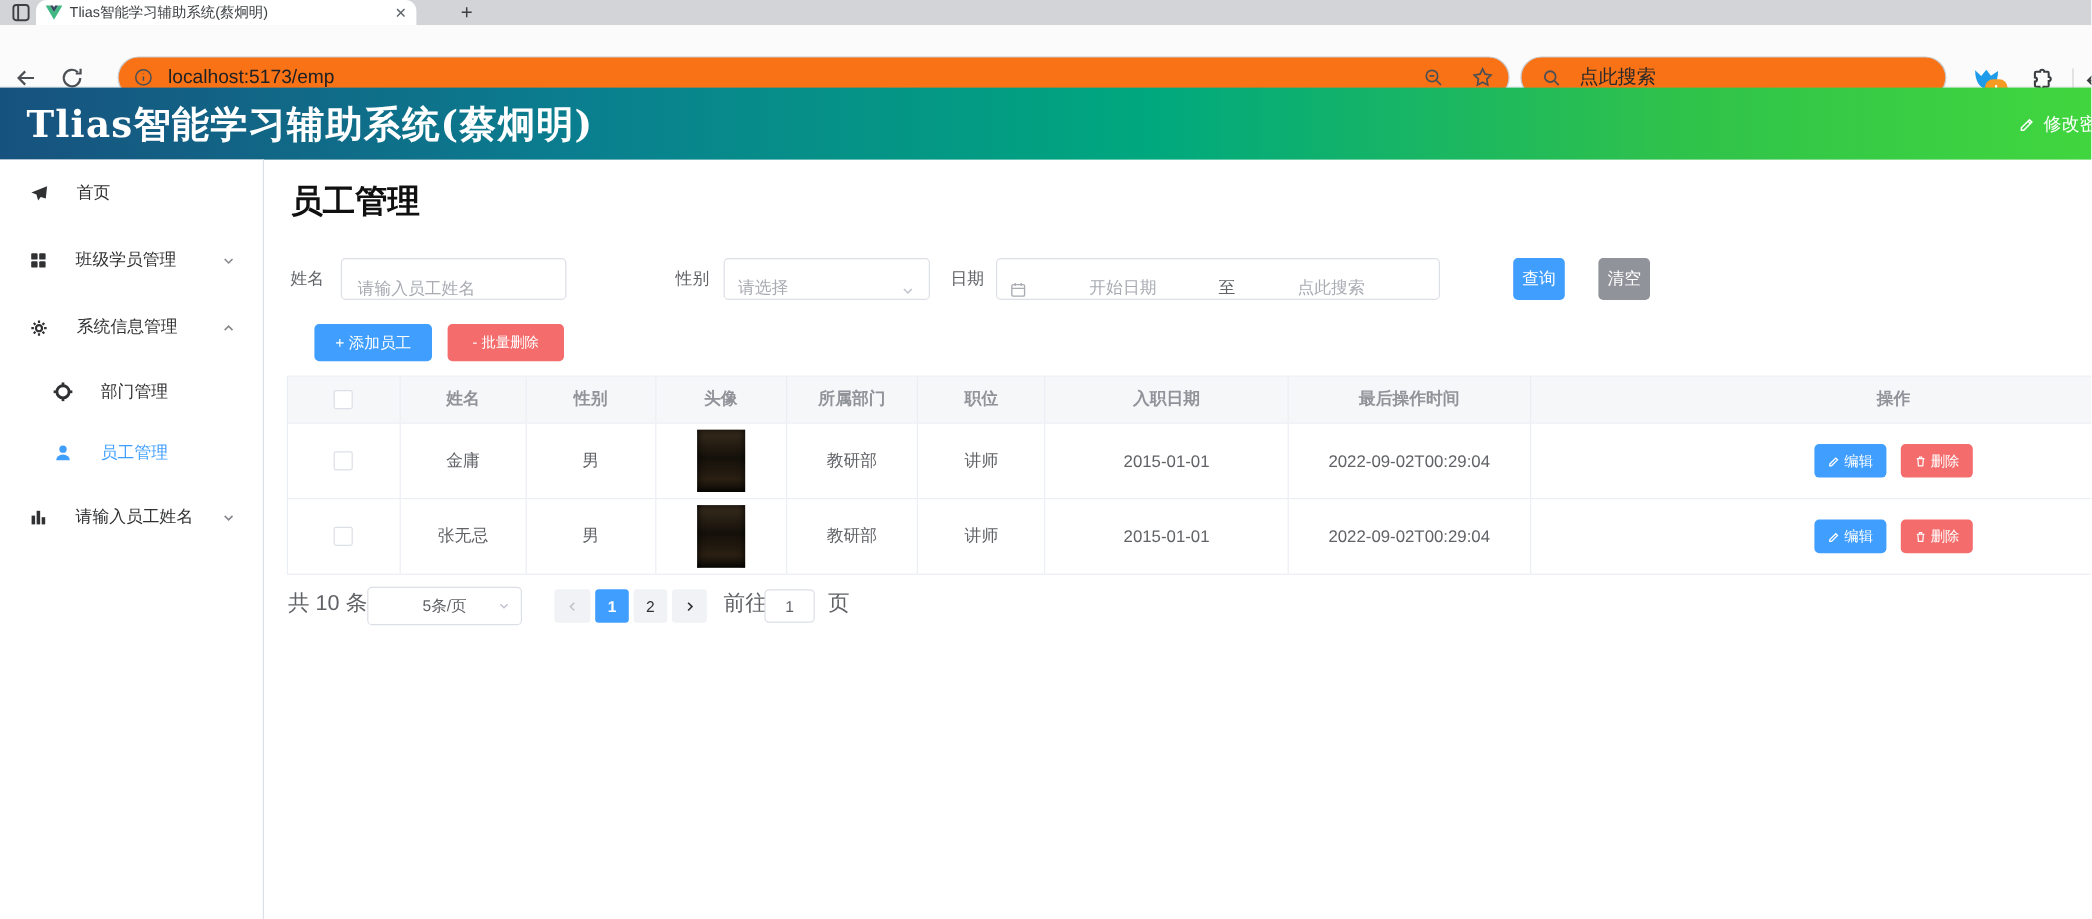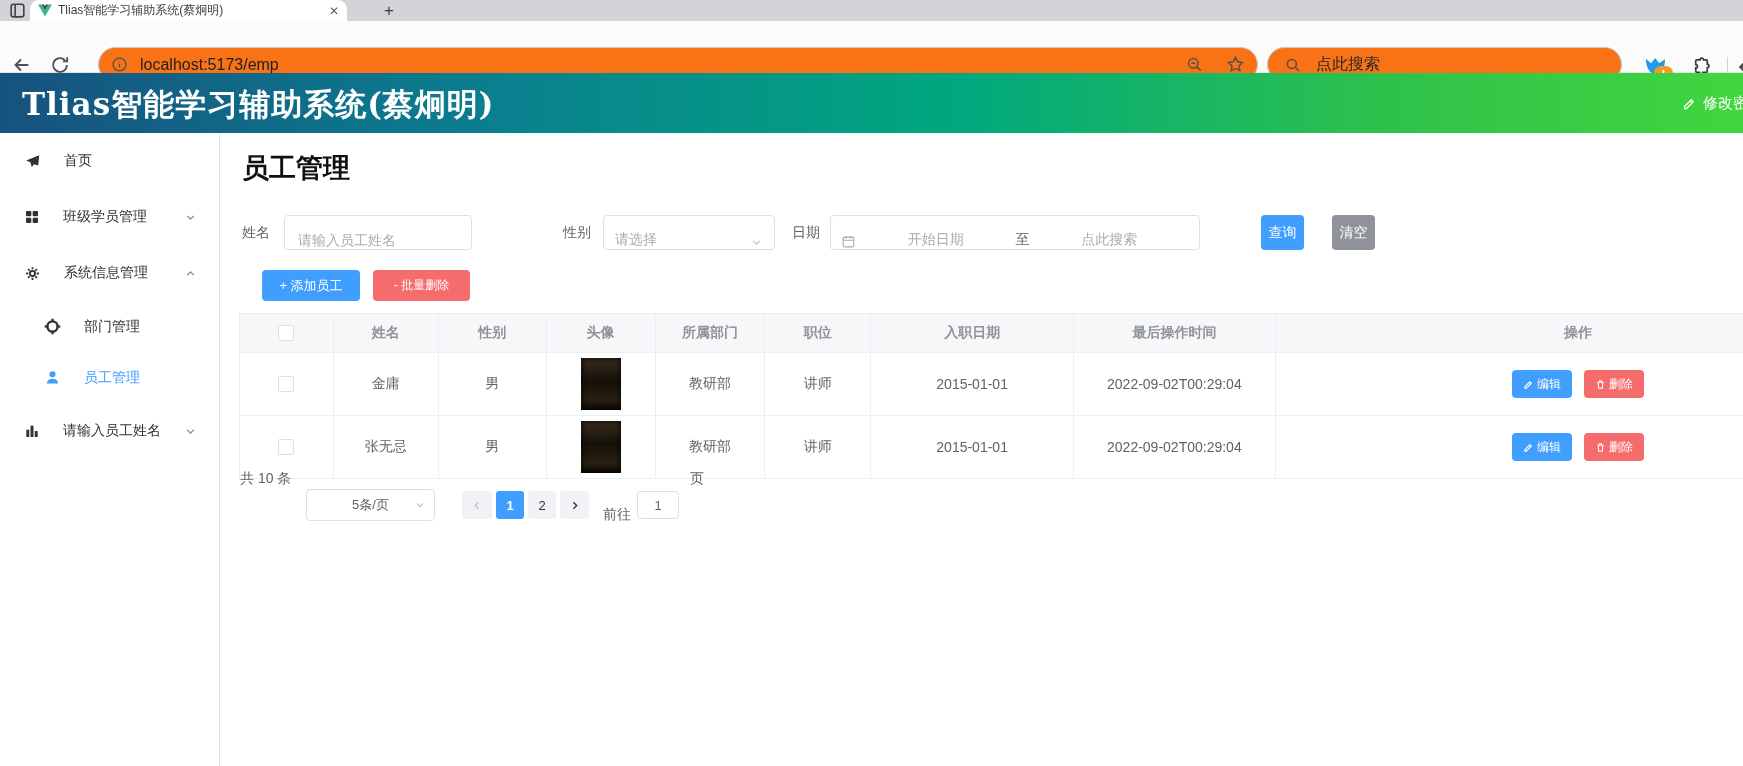--- a/index.html
+++ b/index.html
@@ -83,21 +83,21 @@
   .checkbox{width:14px;height:14px;border:1px solid #dcdfe6;border-radius:2px;background:#fff;}
   .avatar{width:40px;height:52px;background:linear-gradient(180deg,#3a2d1e 0%,#14100a 45%,#2a1f12 80%,#0c0a06 100%);
           box-shadow:inset 0 0 6px #000;}
   .rowbtn{border:none;border-radius:4px;height:28px;width:60px;color:#fff;font-size:12px;cursor:pointer;
           display:inline-flex;align-items:center;justify-content:center;gap:3px;font-family:inherit;}
   .rowbtn.edit{background:#409EFF;}
   .rowbtn.del{background:#F56C6C;}
   .opcell{gap:12px;}
 
   
-  .pgtext{position:absolute;top:462px;height:32px;line-height:32px;font-size:14px;color:#606266;}
+  .pgtext{position:absolute;top:486px;height:32px;line-height:32px;font-size:18px;color:#606266;}
   #pg-size{left:306px;top:489px;width:129px;height:32px;border:1px solid #dcdfe6;border-radius:4px;box-sizing:border-box;
      display:flex;align-items:center;justify-content:center;font-size:13px;color:#606266;background:#fff;}
   #pg-size .chev{position:absolute;right:8px;color:#c0c4cc;}
   .pgbtn{position:absolute;top:491px;height:28px;border-radius:3px;background:#f0f2f5;color:#303133;
      display:flex;align-items:center;justify-content:center;font-size:13px;cursor:pointer;}
   #pg-prev{left:462px;width:30px;color:#c0c4cc;}
   #pg-1{left:496px;width:28px;background:#409EFF;color:#fff;font-weight:bold;}
   #pg-2{left:528px;width:28px;}
   #pg-next{left:560px;width:29px;color:#303133;}
   #pg-goto-input{left:637px;top:491px;width:42px;height:28px;border:1px solid #dcdfe6;border-radius:4px;
@@ -357,17 +357,17 @@
         <polyline points="14 6 8 12 14 18"></polyline>
       </svg>
     </div>
   <div class="pgbtn" id="pg-1">1</div>
   <div class="pgbtn" id="pg-2">2</div>
   <div class="pgbtn" id="pg-next">
       <svg class="ico" width="13" height="13" viewBox="0 0 24 24" fill="none" stroke="currentColor" stroke-width="2.5">
         <polyline points="10 6 16 12 10 18"></polyline>
       </svg>
     </div>
-  <div class="pgtext" style="left:603px;margin-top:36px;">前往</div>
+  <div class="pgtext" style="left:603px;">前往</div>
   <input class="abs" id="pg-goto-input" value="1" style="">
   <div class="pgtext" style="left:690px;">页</div>
 
 </div>
 
 </body></html>

